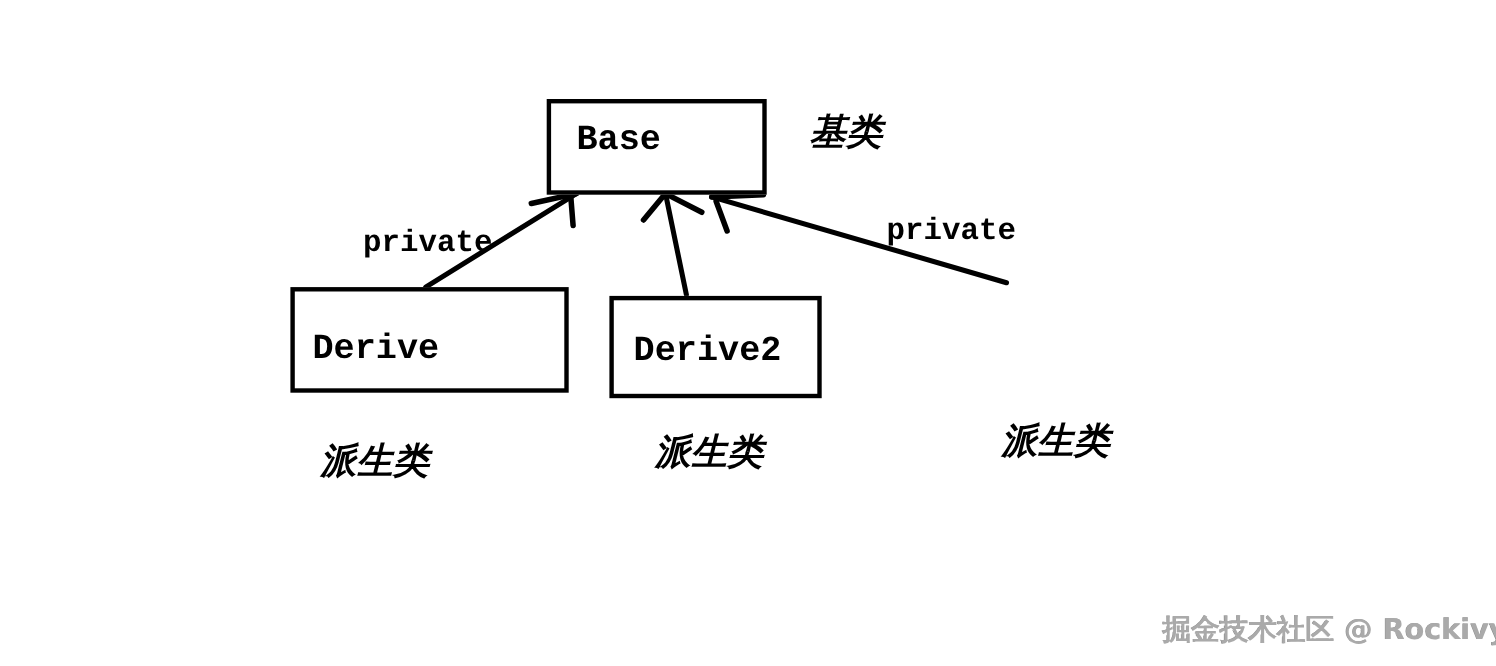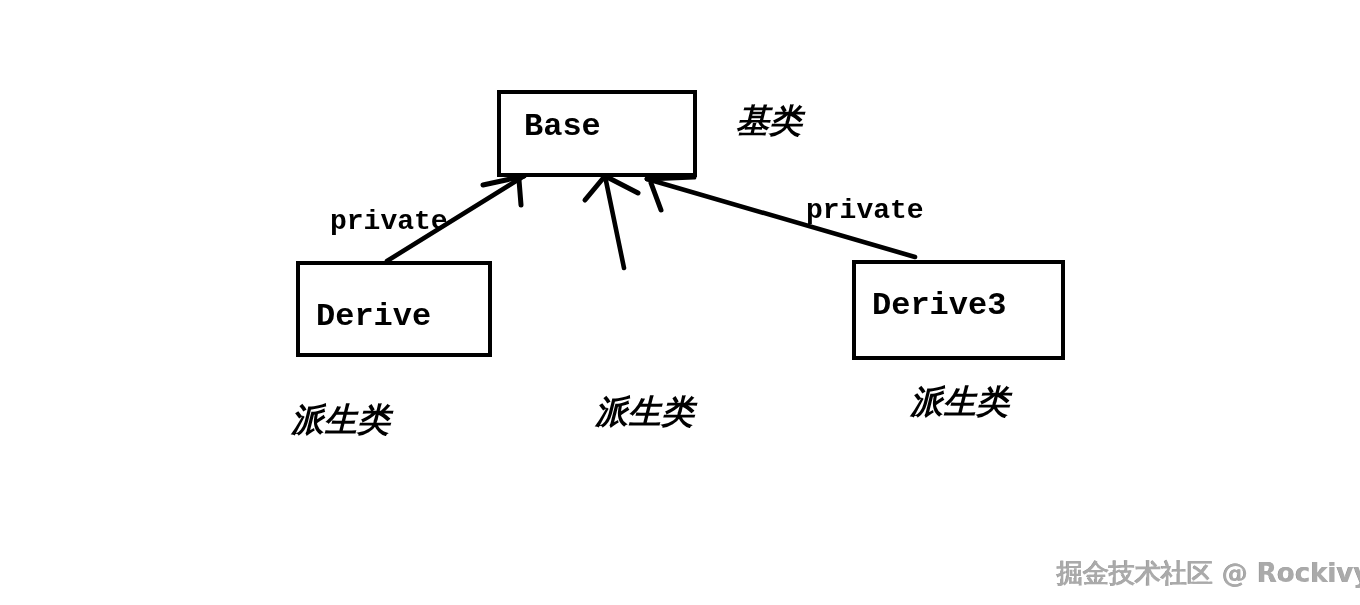--- a/index.html
+++ b/index.html
@@ -33,21 +33,21 @@
     display: block;
     font-family: "Liberation Mono", "DejaVu Sans Mono", monospace;
     font-size: 32px;
     font-weight: 600;
     color: #000000;
     line-height: 1;
     white-space: nowrap;
   }
   #base-box    { left: 497px; top: 90px;  width: 200px; height: 87px;  }
   #base-box .class-name    { padding: 17px 0 0 23px; }
-  #derive1-box { left: 264px; top: 261px; width: 196px; height: 96px; margin-left: 32px;  }
+  #derive1-box { left: 264px; top: 261px; width: 253px; height: 96px;  }
   #derive1-box .class-name { padding: 36px 0 0 16px; }
   #derive2-box { left: 554px; top: 269px; width: 193px; height: 93px;  }
   #derive2-box .class-name { padding: 30px 0 0 18px; }
   #derive3-box { left: 852px; top: 260px; width: 213px; height: 100px; }
   #derive3-box .class-name { padding: 26px 0 0 16px; }
 
   .edge-label {
     position: absolute;
     font-family: "Liberation Mono", "DejaVu Sans Mono", monospace;
     font-size: 28px;
@@ -117,24 +117,24 @@
   </svg>
 
   <div id="base-box" class="class-box">
     <span class="class-name">Base</span>
   </div>
 
   <div id="derive1-box" class="class-box">
     <span class="class-name">Derive</span>
   </div>
 
+  <div id="derive2-box" class="class-box">
+    <span class="class-name">Derive2</span>
+  </div>
 
-  <div id="derive3-box" class="class-box">
-    <span class="class-name">Derive3</span>
-  </div>
 
   <span id="label-public" class="edge-label">private</span>
   <span id="label-private" class="edge-label">private</span>
 
   <span id="caption-base" class="cn-caption">基类</span>
   <span id="caption-derive1" class="cn-caption">派生类</span>
   <span id="caption-derive2" class="cn-caption">派生类</span>
   <span id="caption-derive3" class="cn-caption">派生类</span>
 
   <span id="watermark">掘金技术社区 @ Rockivy</span>

